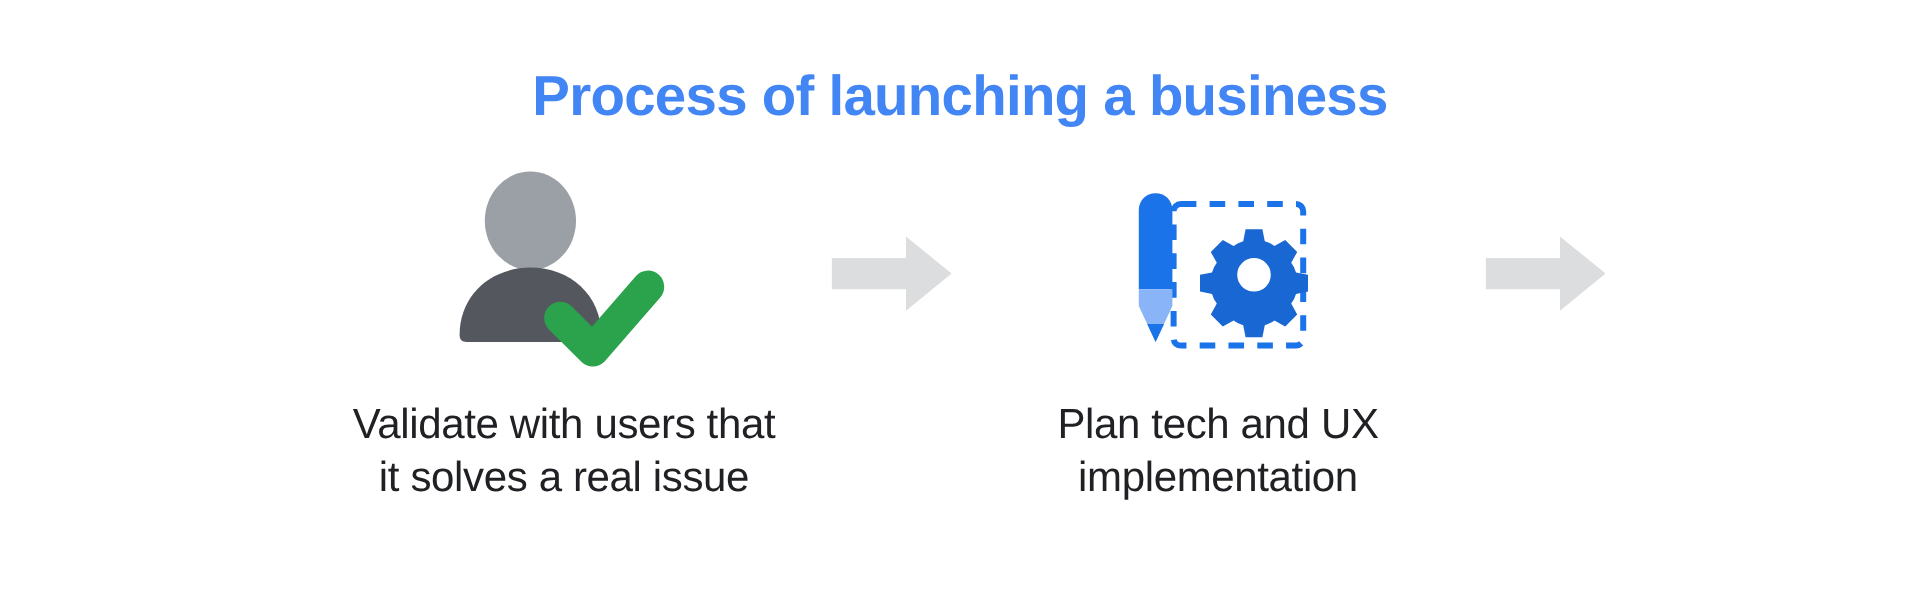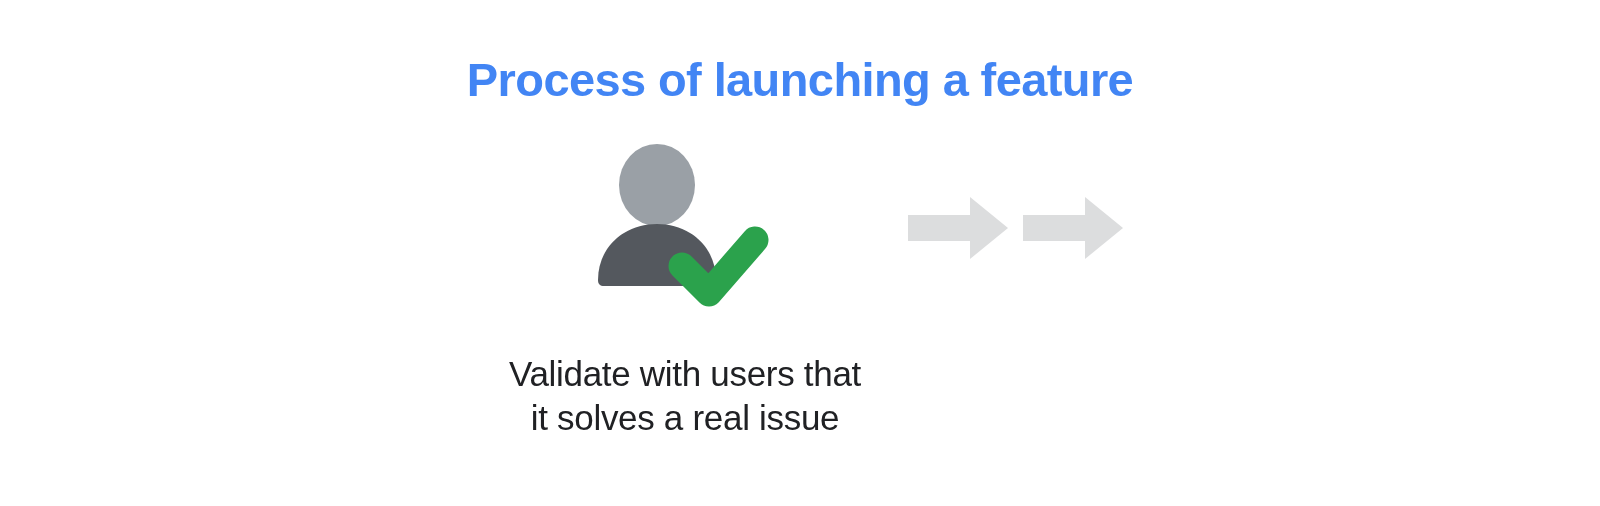--- a/index.html
+++ b/index.html
@@ -59,21 +59,21 @@
 
   .icon-box {
     height: 180px;
     width: 100%;
     display: flex;
     align-items: center;
     justify-content: center;
   }
 
   .step-label {
-    margin-top: 32px;
+    margin-top: 12px;
     text-align: center;
     font-size: 35px;
     line-height: 1.25;
     color: #202124;
     font-family: "Liberation Sans", sans-serif;
     letter-spacing: -0.3px;
     white-space: pre-line;
   }
 
   .connector {
@@ -83,21 +83,21 @@
     align-items: center;
     justify-content: center;
     flex: 0 0 auto;
   }
 </style>
 </head>
 <body>
 
 <div id="infographic">
 
-  <div class="title">Process of launching a feature</div>
+  <div class="title">Process of launching a business</div>
 
   <div class="flow">
 
     <div class="step">
       <div class="icon-box">
         <span>
           <svg width="200" height="175" viewBox="0 0 200 175" xmlns="http://www.w3.org/2000/svg">
 
             <ellipse cx="72" cy="44" rx="38" ry="41" fill="#9AA0A6"></ellipse>
 
@@ -112,20 +112,45 @@
     </div>
 
     <div class="connector">
       <span>
         <svg width="100" height="62" viewBox="0 0 100 62" xmlns="http://www.w3.org/2000/svg">
           <path d="M0 18 H62 V0 L100 31 L62 62 V44 H0 Z" fill="#DCDDDE"></path>
         </svg>
       </span>
     </div>
 
+    <div class="step">
+      <div class="icon-box">
+        <span>
+          <svg width="160" height="150" viewBox="0 0 160 150" xmlns="http://www.w3.org/2000/svg">
+
+            <rect x="43" y="17" width="108" height="118" rx="6" ry="6" fill="none" stroke="#1A73E8" stroke-width="5" stroke-dasharray="13 11" stroke-linecap="butt"></rect>
+
+            <path d="M14 22 C14 14 20 8 28 8 C36 8 42 14 42 22 L42 88 L14 88 Z" fill="#1A73E8"></path>
+
+            <rect x="14" y="88" width="28" height="14" fill="#8AB4F8"></rect>
+
+            <path d="M14 102 L42 102 L28 132 Z" fill="#8AB4F8"></path>
+
+            <path d="M21 117 L35 117 L28 132 Z" fill="#1A73E8"></path>
+
+            <g fill="#1967D2">
+              <path d="M103 38 h14 l2 10 a23 23 0 0 1 8 4 l9 -5 l10 10 l-5 9 a23 23 0 0 1 4 8 l10 2 v14 l-10 2 a23 23 0 0 1 -4 8 l5 9 l-10 10 l-9 -5 a23 23 0 0 1 -8 4 l-2 10 h-14 l-2 -10 a23 23 0 0 1 -8 -4 l-9 5 l-10 -10 l5 -9 a23 23 0 0 1 -4 -8 l-10 -2 v-14 l10 -2 a23 23 0 0 1 4 -8 l-5 -9 l10 -10 l9 5 a23 23 0 0 1 8 -4 Z"></path>
+            </g>
+            <circle cx="110" cy="76" r="14" fill="#ffffff"></circle>
+          </svg>
+        </span>
+      </div>
+      <div class="step-label">Plan tech and UX
+implementation</div>
+    </div>
 
     <div class="connector">
       <span>
         <svg width="100" height="62" viewBox="0 0 100 62" xmlns="http://www.w3.org/2000/svg">
           <path d="M0 18 H62 V0 L100 31 L62 62 V44 H0 Z" fill="#DCDDDE"></path>
         </svg>
       </span>
     </div>
 
 

